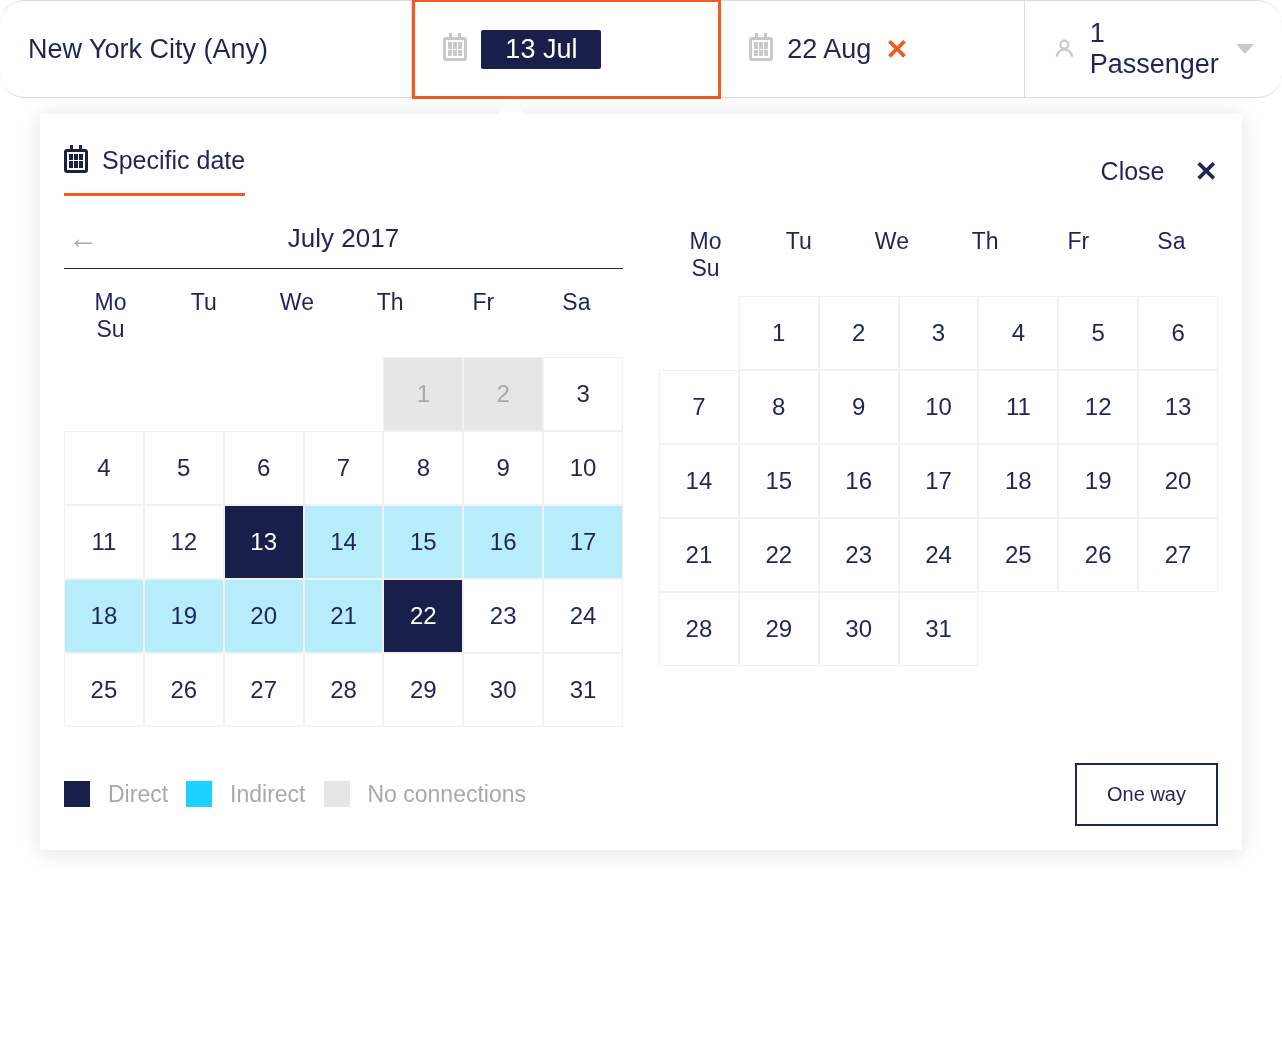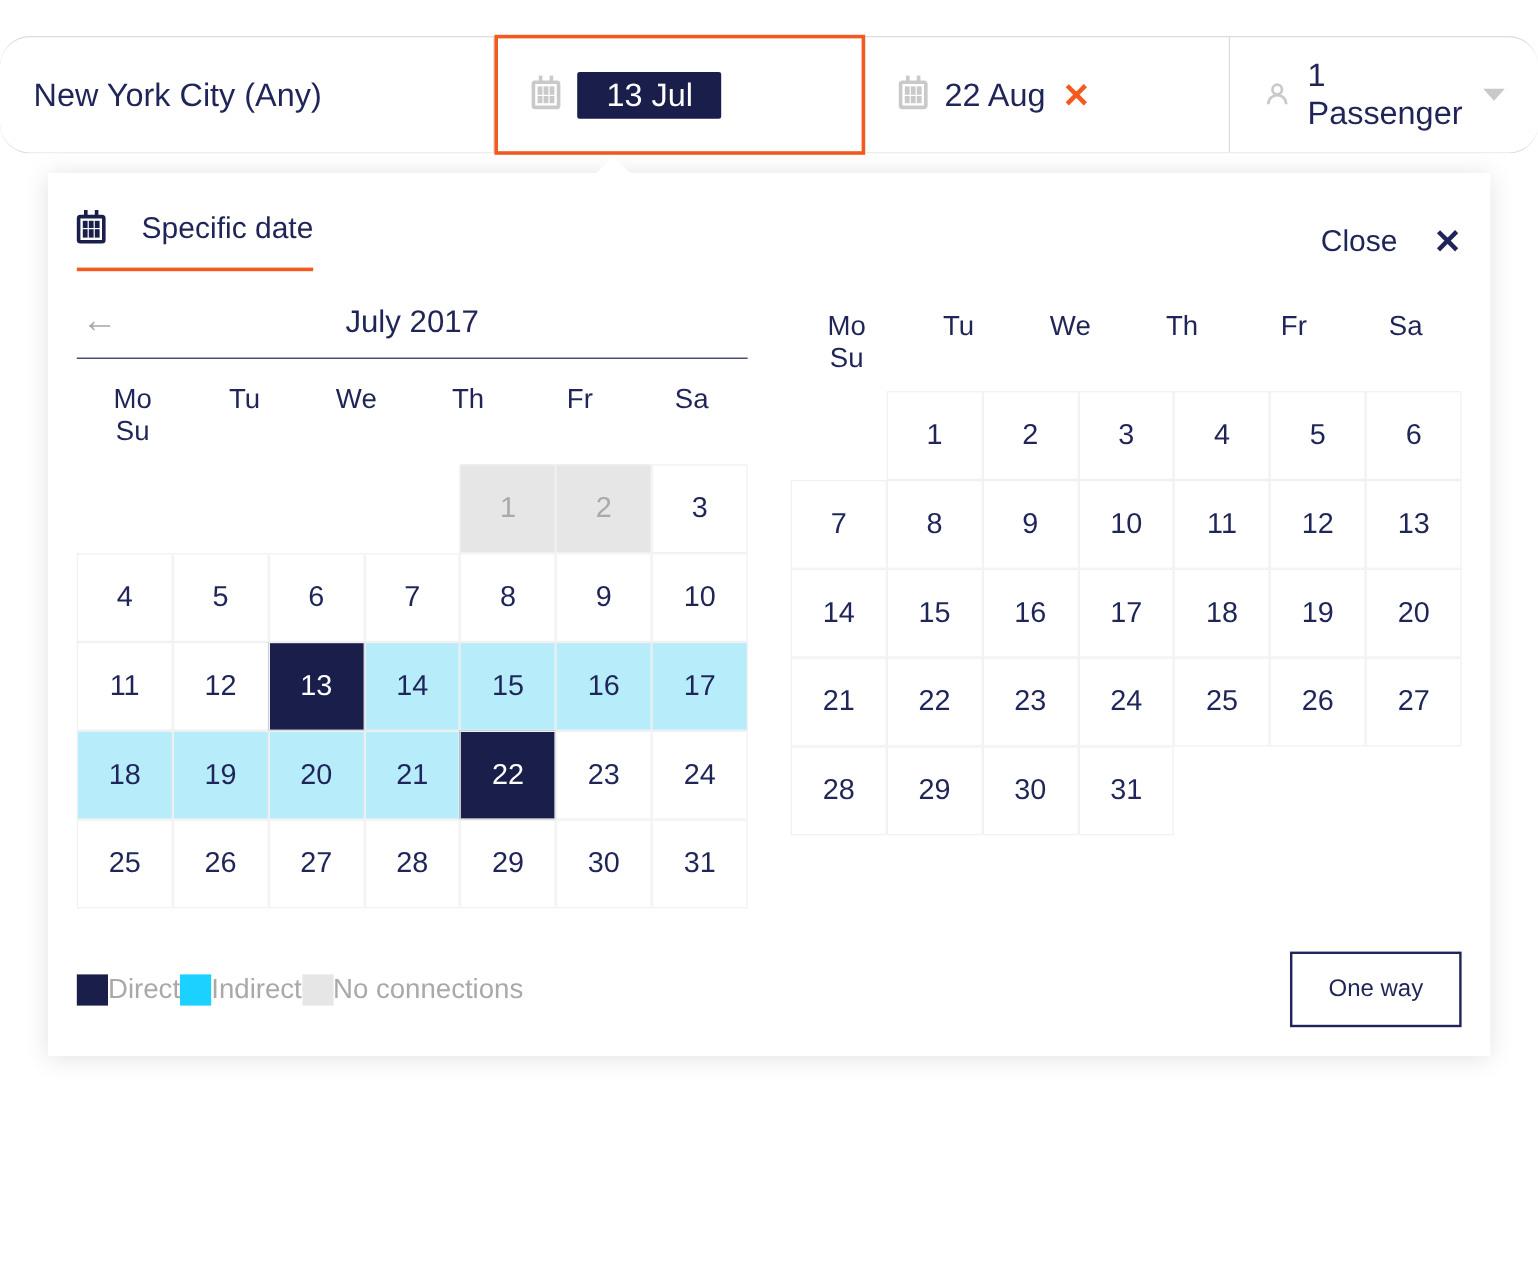--- a/index.html
+++ b/index.html
@@ -9,42 +9,42 @@
     --lightblue:#b7ecfb;
     --cyan:#1ad1ff;
     --grey:#c9c9c9;
     --disabled-bg:#e6e6e6;
     --mute:#a9a9a9;
     --border:#dcdcdc;
   }
   html,body{margin:0;padding:0;font-family:Arial,Helvetica,sans-serif;color:var(--navy-text);background:#fff;}
   body{width:1282px;height:1062px;overflow:hidden;}
 
-  .searchbar{display:flex;border-top:1px solid var(--border);border-bottom:1px solid var(--border);height:96px;margin-top:30px;border-radius:25px;}
+  .searchbar{display:flex;border-top:1px solid var(--border);border-bottom:1px solid var(--border);height:96px;border-radius:25px;}
   .sb-cell{display:flex;align-items:center;gap:14px;padding:0 28px;border-right:1px solid var(--border);font-size:27px;color:var(--navy-text);}
   .sb-cell:last-child{border-right:none;flex:1;justify-content:center;}
   .sb-cell.active{border:3px solid var(--orange);margin:-2px 0;}
   .chip{background:var(--navy);color:#fff;padding:4px 24px;border-radius:2px;}
   .cal-icon{width:24px;height:24px;display:inline-block;position:relative;border:3px solid var(--grey);border-radius:3px;box-sizing:border-box;}
   .cal-icon:before,.cal-icon:after{content:"";position:absolute;top:-7px;width:3px;height:6px;background:var(--grey);}
   .cal-icon:before{left:3px;} .cal-icon:after{right:3px;}
   .cal-icon .dots{position:absolute;inset:2px;display:grid;grid-template-columns:repeat(3,1fr);grid-template-rows:repeat(2,1fr);gap:1px;}
   .cal-icon .dots i{background:var(--grey);}
   .cal-icon.dark{border-color:var(--navy);} .cal-icon.dark .dots i,.cal-icon.dark:before,.cal-icon.dark:after{background:var(--navy);}
   .x-icon{font-weight:bold;color:var(--orange);font-size:28px;}
   .user-icon{width:26px;height:26px;}
   .user-icon svg{stroke:var(--grey);stroke-width:2.4;fill:none;}
   .caret{width:0;height:0;border-left:9px solid transparent;border-right:9px solid transparent;border-top:10px solid var(--grey);}
 
   .popover{position:relative;margin:16px 40px 0;box-shadow:0 2px 20px rgba(0,0,0,0.12);background:#fff;padding:32px 24px 24px;}
   .popover:before{content:"";position:absolute;top:-14px;left:455px;border-left:16px solid transparent;border-right:16px solid transparent;border-bottom:16px solid #fff;}
 
   .tabs{display:flex;align-items:center;justify-content:space-between;margin-bottom:12px;}
   .tab-group{display:flex;gap:44px;}
-  .tab{display:flex;align-items:center;gap:30px;font-size:25px;color:var(--navy-text);padding-bottom:18px;cursor:pointer;}
+  .tab{display:flex;align-items:center;gap:14px;font-size:25px;color:var(--navy-text);padding-bottom:18px;cursor:pointer;}
   .tab.active{border-bottom:3px solid var(--orange);}
   .compass-icon{width:24px;height:24px;}
   .compass-icon svg{stroke:var(--navy-text);stroke-width:2.2;fill:none;}
   .close{display:flex;align-items:center;gap:30px;font-size:25px;color:var(--navy-text);cursor:pointer;}
   .close .xx{font-weight:900;font-size:28px;}
 
   .months{display:flex;gap:36px;margin-top:10px;}
   .month{flex:1;}
   .m-head{display:flex;align-items:center;justify-content:center;position:relative;height:60px;border-bottom:1px solid var(--navy-text);font-size:26px;}
   .m-head .nav{position:absolute;top:50%;transform:translateY(-50%);font-size:30px;color:var(--navy-text);cursor:pointer;user-select:none;}
@@ -53,21 +53,21 @@
 
   .dow{display:grid;grid-template-columns:repeat(6,1fr);text-align:center;font-size:23px;color:var(--navy-text);margin:20px 0 14px;}
   .grid{display:grid;grid-template-columns:repeat(7,1fr);}
   .cell{height:72px;display:flex;align-items:center;justify-content:center;font-size:24px;color:var(--navy-text);border:1px solid #f1f1f1;cursor:pointer;background:#fff;}
   .cell.empty{border:none;background:transparent;cursor:default;}
   .cell.disabled{background:var(--disabled-bg);color:var(--mute);cursor:default;}
   .cell.range{background:var(--lightblue);}
   .cell.selected{background:var(--navy);color:#fff;}
 
   .legend-row{display:flex;align-items:center;justify-content:space-between;margin-top:36px;}
-  .legend{display:flex;align-items:flex-end;font-size:23px;color:var(--mute);}
+  .legend{display:flex;align-items:flex-start;gap:18px;font-size:23px;color:var(--mute);}
   .sw{width:26px;height:26px;display:inline-block;}
   .btn{border:2px solid var(--navy-text);background:#fff;color:var(--navy-text);font-size:20px;padding:18px 30px;cursor:pointer;}
 </style>
 </head>
 <body>
 
 <div class="searchbar">
   <div class="sb-cell" style="width:360px">
     <span>New York City (Any)</span>
   </div>

